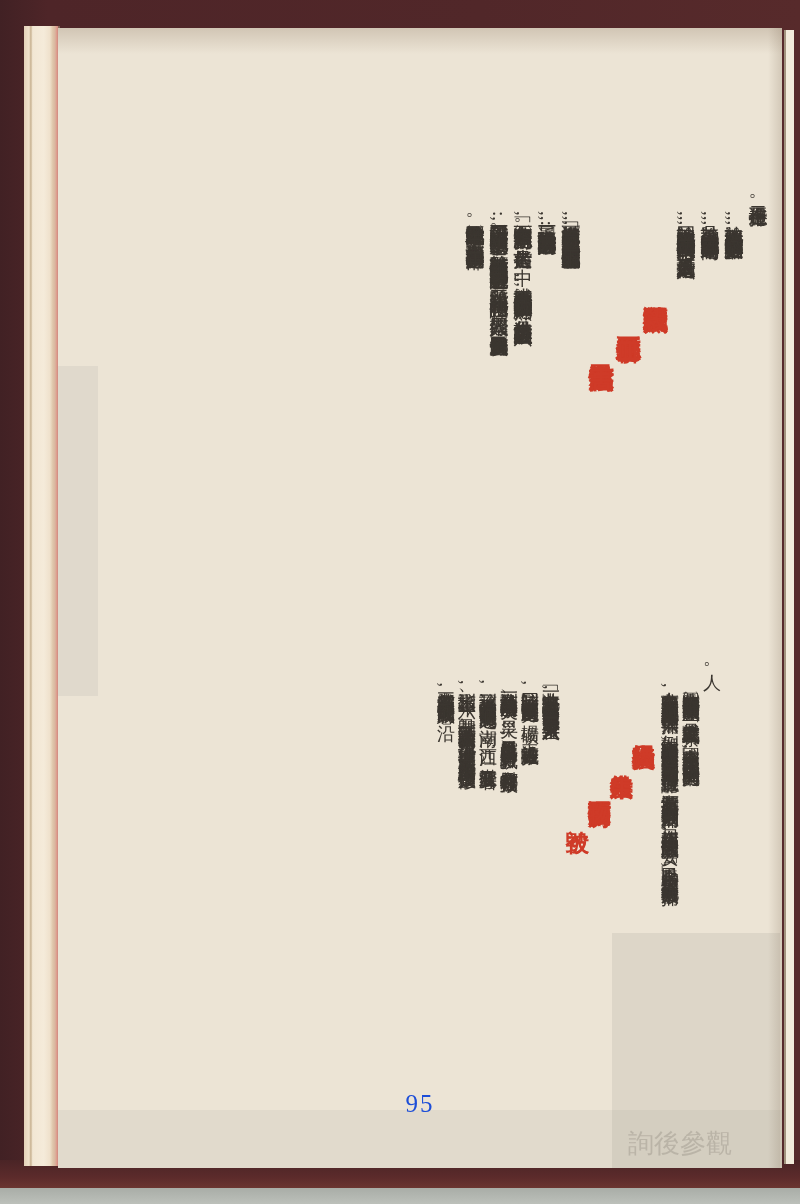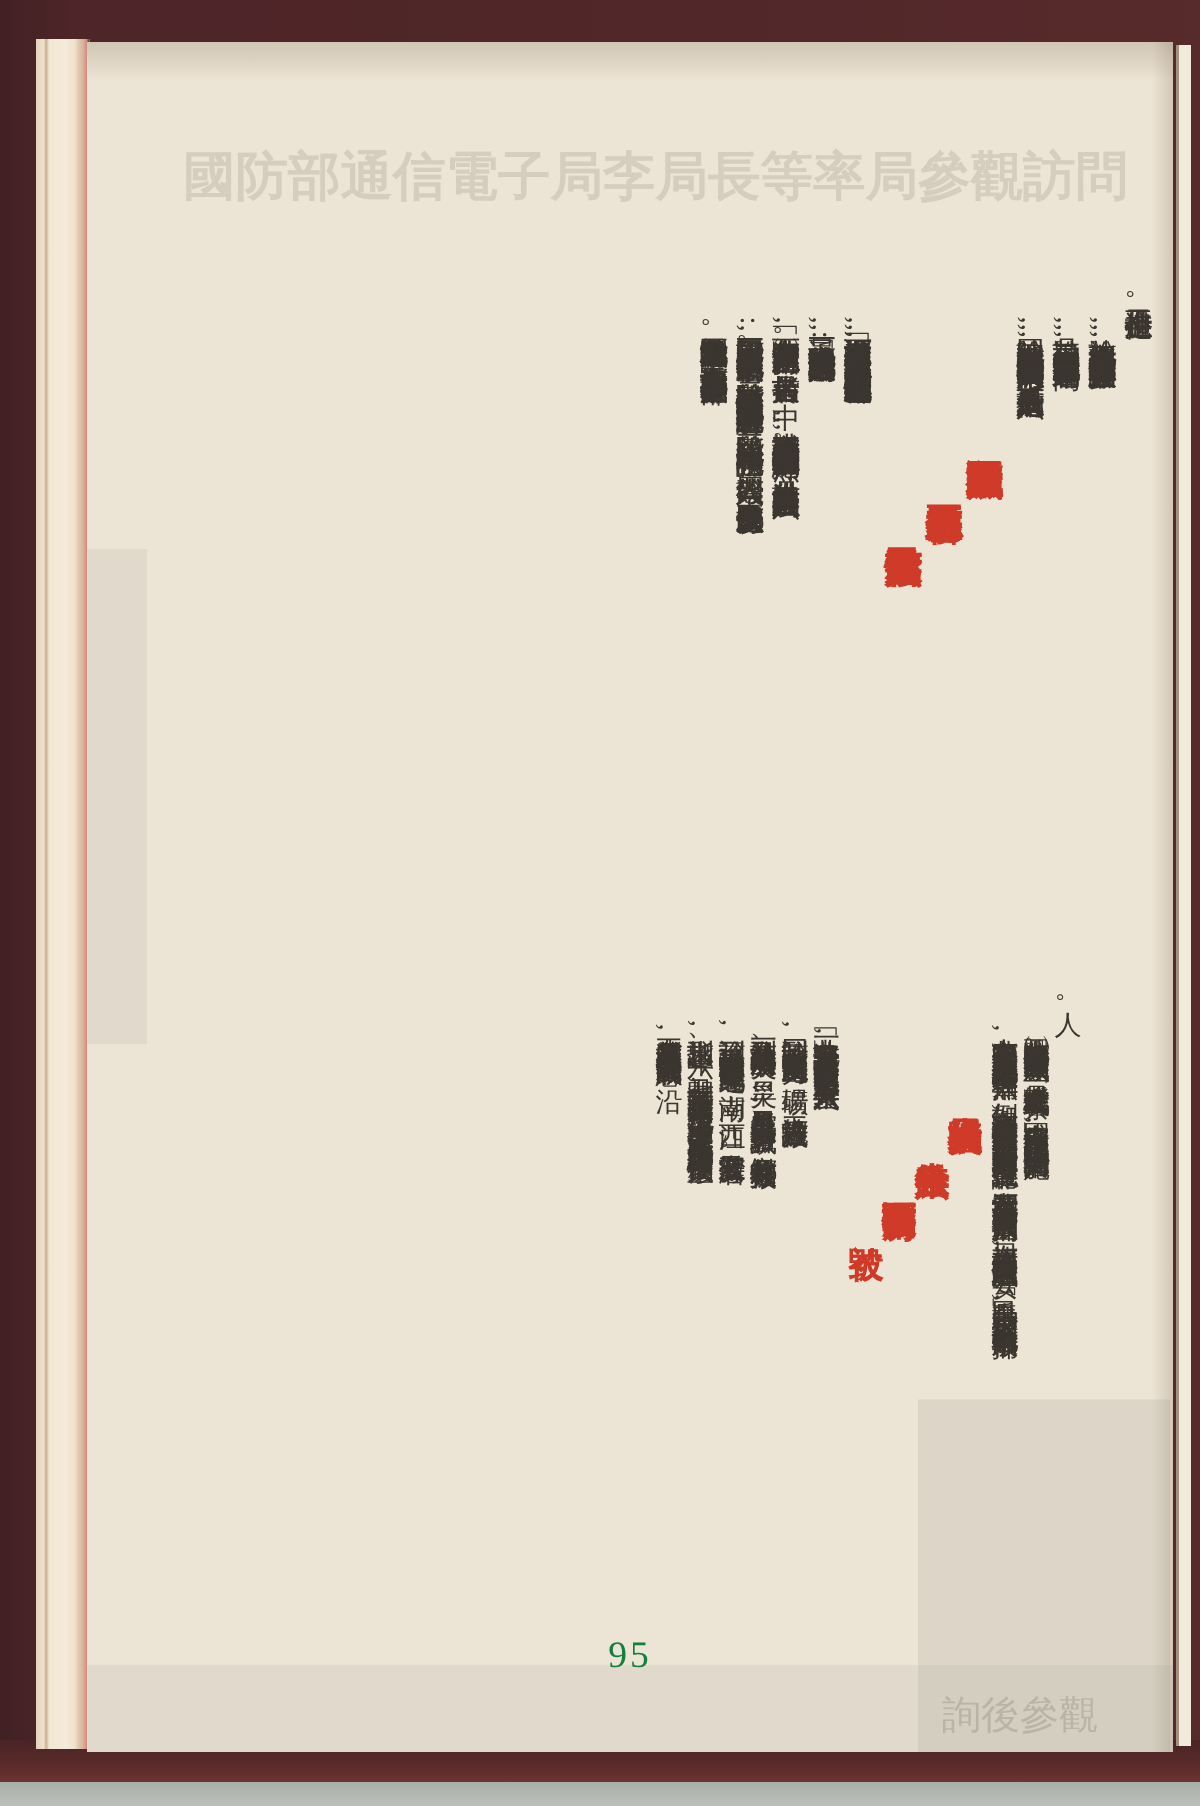--- a/index.html
+++ b/index.html
@@ -55,38 +55,37 @@
   .vsection-bottom { right:60px; top:632px; height:466px; font-size:18px; line-height:21px;
     letter-spacing:0.5px; }
 
   .headline { color:#cf3b28; font-weight:bold; margin-left:5px; margin-right:5px; }
   .vsection-top .headline { font-size:25px; line-height:27px; letter-spacing:0; }
   .vsection-bottom .headline { font-size:23px; line-height:22px; letter-spacing:0; }
   .headline-line { }
 
   
   .page-number { position:absolute; left:0; top:1062px; width:100%; text-align:center;
-    font-size:25px; letter-spacing:2px; color:#15803d; }
+    font-size:25px; letter-spacing:2px; color:#1d4ed8; }
 </style>
 </head>
 <body>
 
 <div class="scene">
   <div class="book-cover"></div>
   <div class="cover-bottom"></div>
   <div class="table-surface"></div>
   <div class="page-stack"></div>
   <div class="page-right-sliver"></div>
 
   <div class="page">
     <div class="shade shade-left"></div>
     <div class="shade shade-br"></div>
     <div class="shade shade-bottom"></div>
 
-    <div class="ghost ghost-header">國防部通信電子局李局長等率局參觀訪問</div>
 
     <div class="vsection vsection-top">
         <p class="">持在不超過十二億。</p>
         <p class="indent">他說,這項工作將不容易,因爲在二十三歲以下的人口大約有五億,大多數是結婚年齡。</p>
         <p class="indent">吳某說,到二〇二〇年後,中國人口老化的問題將最爲嚴重,到二〇四〇年將達到高峯。</p>
         <p class="indent">他同時說,到本世紀末,年齡在十五歲至六十五歲的人口,將有八億二千萬至八億四千萬。目前大約是六億三千五百萬。</p>
         <div class="headline">
           <div class="headline-line" style="padding-top: 3.8em;">匪黨在大陸策動瘋狂大屠殺</div>
           <div class="headline-line" style="padding-top: 5em;">要求旬旬有審縣縣見血</div>
           <div class="headline-line" style="padding-top: 6.1em;">已有六萬餘人慘遭殺害</div>

